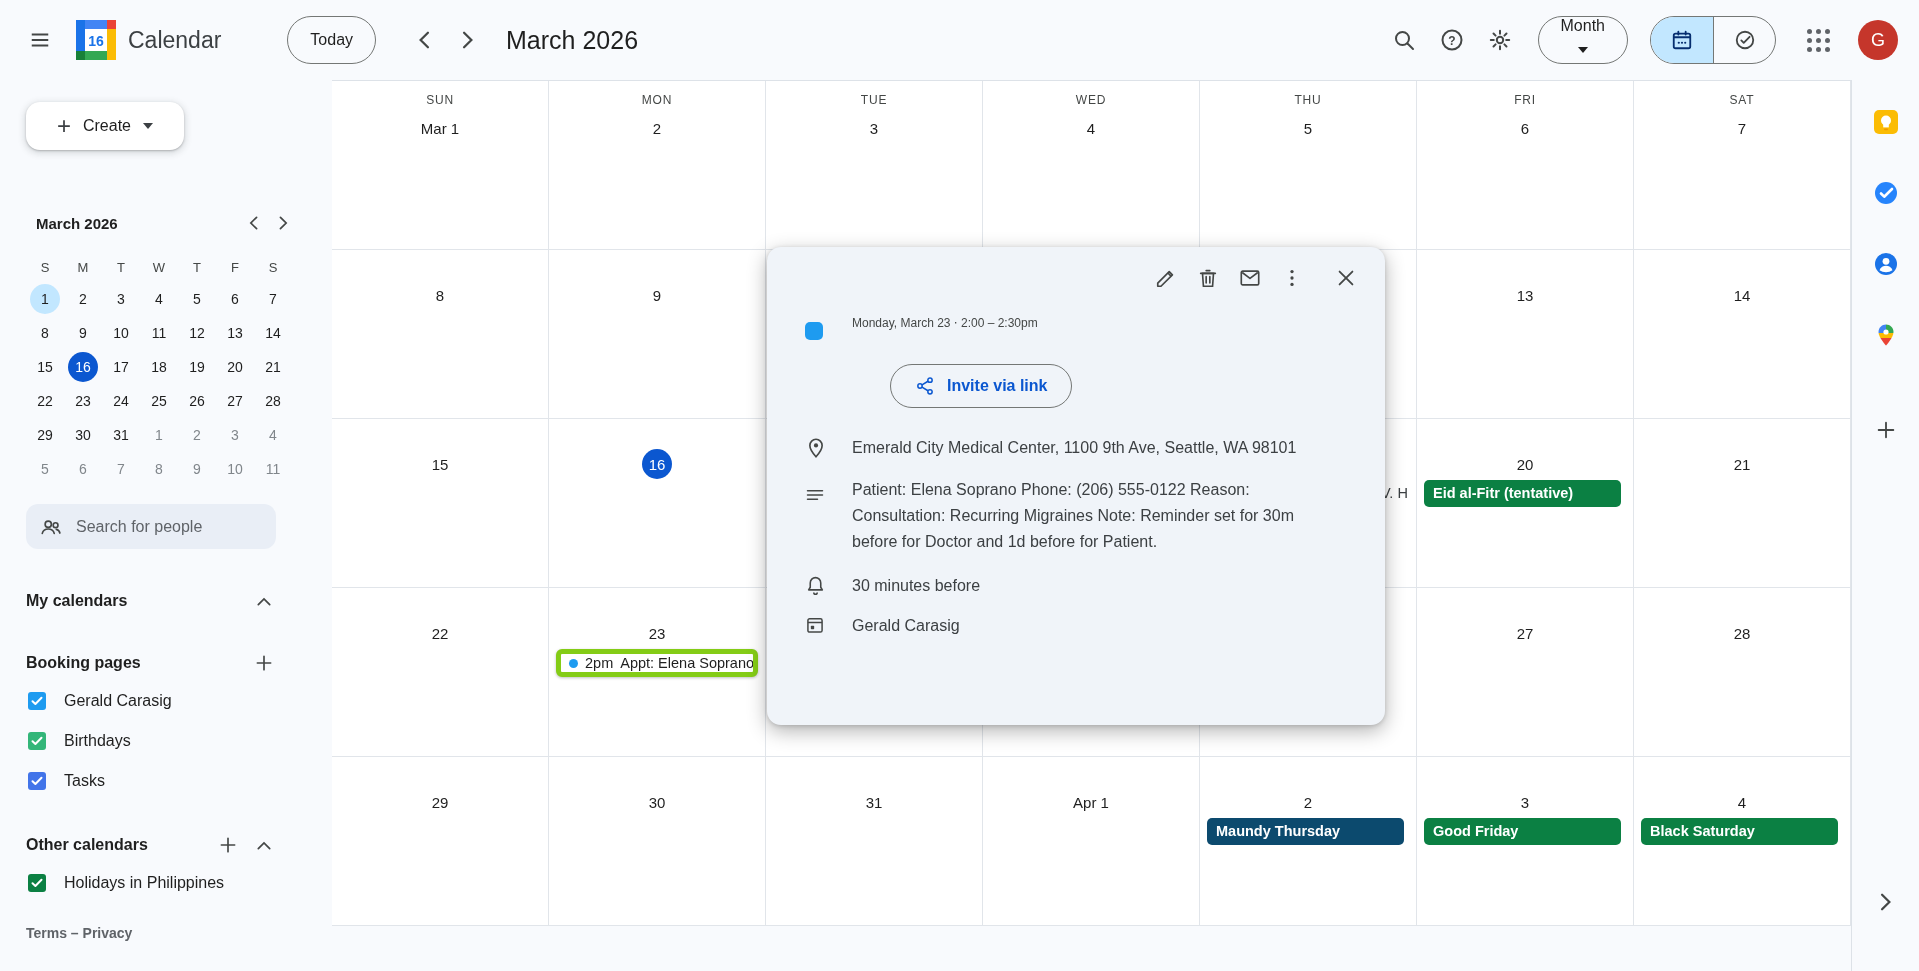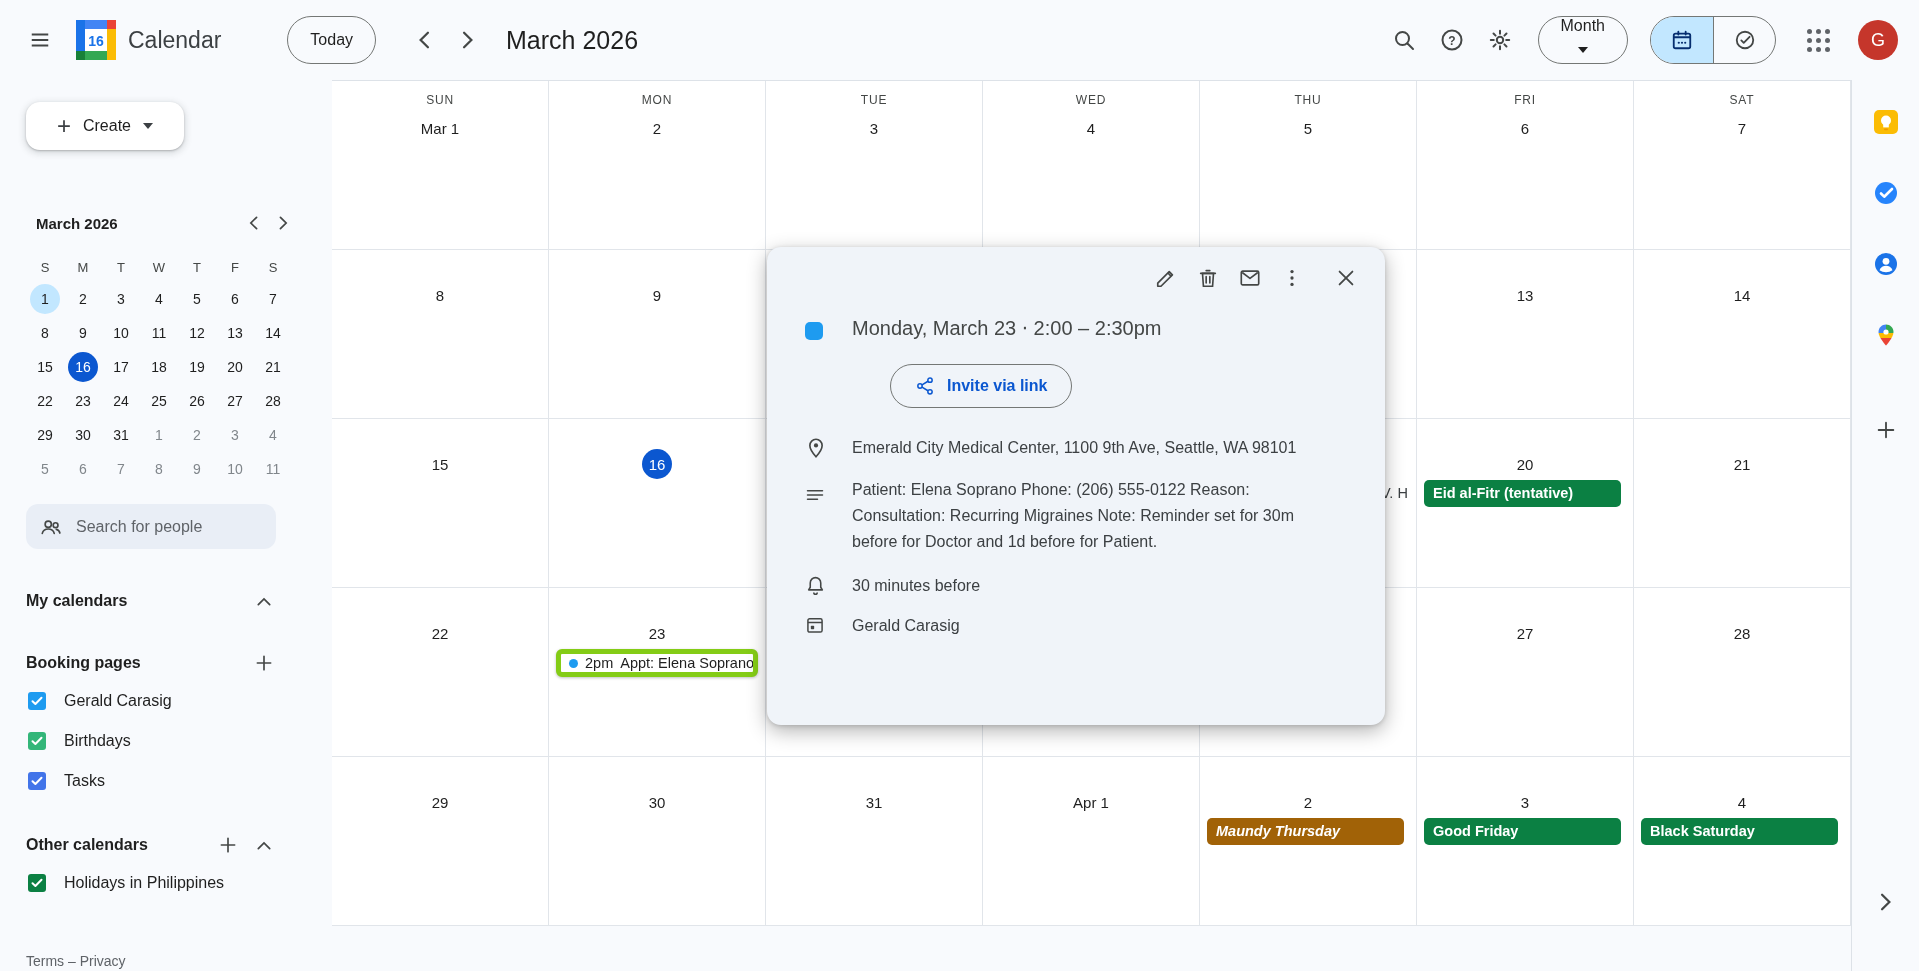--- a/index.html
+++ b/index.html
@@ -52,21 +52,21 @@
   .side-row { width:256px; display:flex; align-items:center; margin-top:0; }
   .side-title { font-size:16px; font-weight:700; color:#1F1F1F; }
   .side-spacer { flex:1; }
   .mini-iconbtn { width:36px; height:36px; border-radius:50%; display:flex; align-items:center; justify-content:center; cursor:pointer; background:transparent; border:none; }
   #booking-row { margin-top:26px; }
   #mycal-row { margin-top:34px; }
   #othercal-row { margin-top:26px; }
   .cal-item { width:256px; height:40px; display:flex; align-items:center; gap:18px; cursor:pointer; }
   .cbx { width:18px; height:18px; border-radius:3px; display:flex; align-items:center; justify-content:center; flex:0 0 auto; margin-left:2px; }
   .cal-item span.lbl { font-size:16px; color:#1F1F1F; }
-  #terms { position:absolute; left:26px; bottom:2px; font-size:14px; color:#5F6368; cursor:pointer; }
+  #terms { position:absolute; left:26px; bottom:30px; font-size:14px; color:#5F6368; cursor:pointer;font-weight:bold; }
 
   
   #grid-wrap { position:absolute; left:332px; top:80px; width:1519px; height:835px; background:#fff; border-top:1px solid #DDE2E8; }
   #month-grid { display:grid; grid-template-columns:repeat(7,1fr); grid-template-rows:repeat(5,169px) 1fr; width:100%; height:100%; }
   .cell { position:relative; border-right:1px solid #E1E5EA; border-bottom:1px solid #E1E5EA; background:#fff; cursor:pointer; }
   .cell.lastrow { border-bottom:none; }
   .dow { text-align:center; font-size:12px; letter-spacing:.8px; color:#444746; margin-top:12px; font-weight:400; }
   .datez { display:flex; justify-content:center; margin-top:30px; }
   .cell.firstrow .datez { margin-top:6px; }
   .datez b { font-weight:400; font-size:15px; color:#1F1F1F; height:30px; min-width:30px; padding:0 4px; display:flex; align-items:center; justify-content:center; border-radius:15px; }
@@ -81,21 +81,21 @@
   #event-popup { position:absolute; left:767px; top:247px; width:618px; height:478px; background:#F0F4F9; border-radius:14px; box-shadow:0 6px 20px rgba(0,0,0,.30), 0 1px 4px rgba(0,0,0,.15); z-index:30; padding:10px 0 0 38px; }
   #popup-actions { display:flex; justify-content:flex-end; align-items:center; padding-right:18px; }
   #popup-actions .iconbtn { width:42px; height:42px; }
   #popup-actions .iconbtn.close-gap { margin-left:12px; }
   .prow { display:flex; margin-top:0; }
   .picon { width:47px; flex:0 0 auto; display:flex; justify-content:flex-start; padding-top:2px; }
   #ptitle-row { margin-top:10px; }
   #ptitle-row .picon { padding-top:13px; }
   .colorbox { width:18px; height:18px; border-radius:5px; }
   #ptitle { font-size:26px; line-height:35px; color:#3C4043; max-width:430px; font-weight:400; }
-  #pdate { font-size:20px; color:#444746; margin-top:7px; }
+  #pdate { font-size:12px; color:#444746; margin-top:7px; }
   #invite-btn { margin:24px 0 0 85px; height:44px; border:1px solid #747775; border-radius:22px; background:transparent; display:flex; align-items:center; gap:12px; padding:0 24px; font-size:16px; color:#0B57D0; font-weight:700; cursor:pointer; font-family:inherit; }
   #ploc-row { margin-top:27px; }
   .ptext { font-size:16px; color:#3C4043; line-height:26px; max-width:470px; }
   #pdesc-row { margin-top:16px; }
   #pdesc-row .ptext { max-width:458px; }
   #pbell-row { margin-top:18px; }
   #powner-row { margin-top:14px; }
 
   
   #right-panel { position:absolute; left:1851px; top:80px; width:68px; height:891px; background:#F8FAFD; border-left:1px solid #DDE2E8; display:flex; flex-direction:column; align-items:center; padding-top:22px; }
@@ -652,21 +652,21 @@
           <div class="datez">
             <b>Apr 1</b>
           </div>
           <div class="ev-area"></div>
         </div>
         <div class="cell">
           <div class="datez">
             <b>2</b>
           </div>
           <div class="ev-area">
-            <div class="ev-holiday" style="background: #a16207; font-style: italic;">Maundy Thursday</div>
+            <div class="ev-holiday" style="background: #0c4a6e;">Maundy Thursday</div>
           </div>
         </div>
         <div class="cell">
           <div class="datez">
             <b>3</b>
           </div>
           <div class="ev-area">
             <div class="ev-holiday" style="background: rgb(11, 128, 67);">Good Friday</div>
           </div>
         </div>

